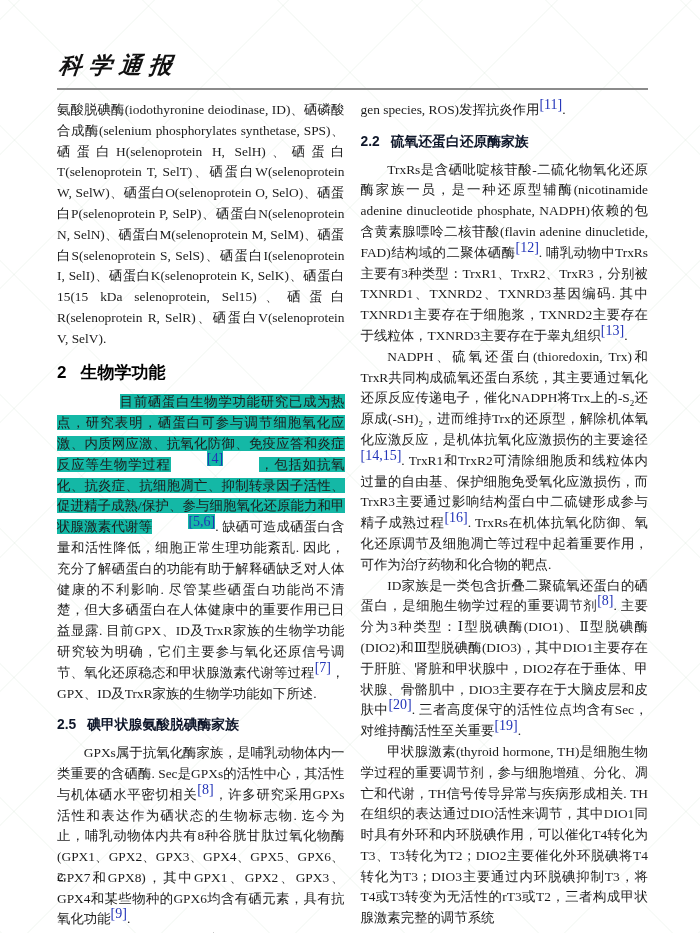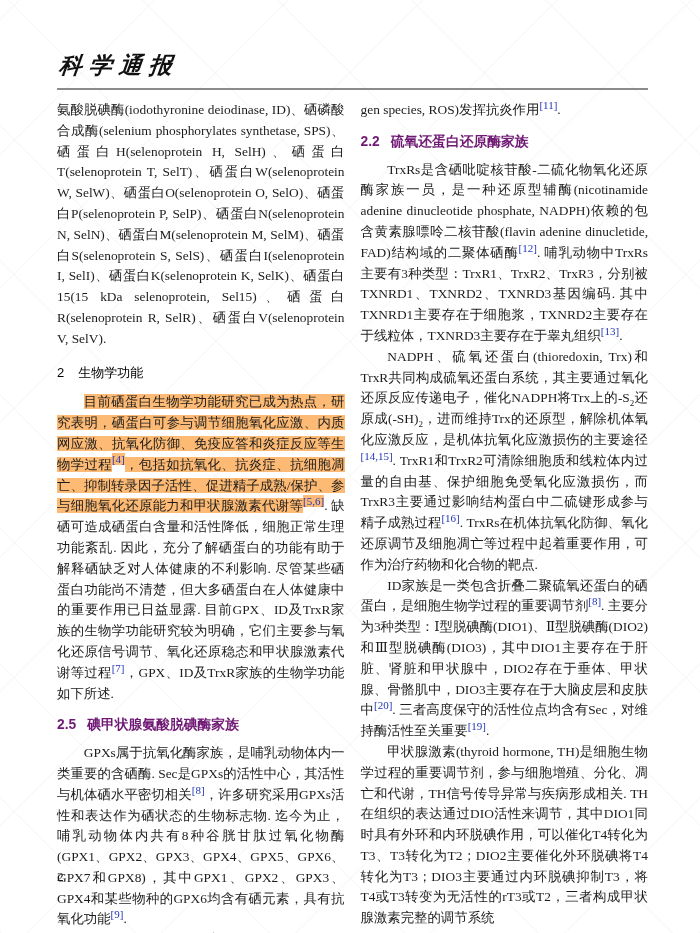--- a/index.html
+++ b/index.html
@@ -25,36 +25,36 @@
   .header-rule{border:none;border-top:2px solid #8b8b8b;margin:7px 0 0 0;}
   .columns{display:flex;gap:16px;margin-top:10px;position:relative;}
   .col{
     flex:1;min-width:0;font-size:13.4px;line-height:20.8px;
     text-align:justify;
   }
   .para{margin:0;}
   .para.indent{text-indent:2em;}
   .h1{
     font-family:"Liberation Sans","DejaVu Sans",sans-serif;
-    font-weight:normal;font-size:13px;color:#000;
+    font-weight:bold;font-size:17px;color:#000;
     margin:13px 0 9px 0;text-align:left;text-indent:0;
   }
   .h1 .num{margin-right:14px;}
   .h2{
     font-family:"Liberation Sans","DejaVu Sans",sans-serif;
-    font-weight:bold;font-size:13.8px;color:#701a75;
+    font-weight:bold;font-size:13.8px;color:#0f172a;
     margin:11px 0 7px 0;text-align:left;text-indent:0;
   }
   .h2 .num{margin-right:11px;}
   sup.ref{
-    color:#2234b8;font-size:11px;line-height:0;vertical-align:super;
+    color:#2234b8;font-size:14px;line-height:0;vertical-align:super;
     font-family:"Liberation Serif",serif;
   }
   sub.sb{font-size:9px;line-height:0;vertical-align:sub;}
-  .hl{background:#fdba74;}
+  .hl{background:#14b8a6;margin-left:36px;}
   .it{}
   .page-number{
     position:absolute;left:57px;bottom:48px;font-size:13.4px;color:#1c1c1c;
   }
 </style>
 </head>
 <body>
 
 <div class="page">
   <div class="header">

